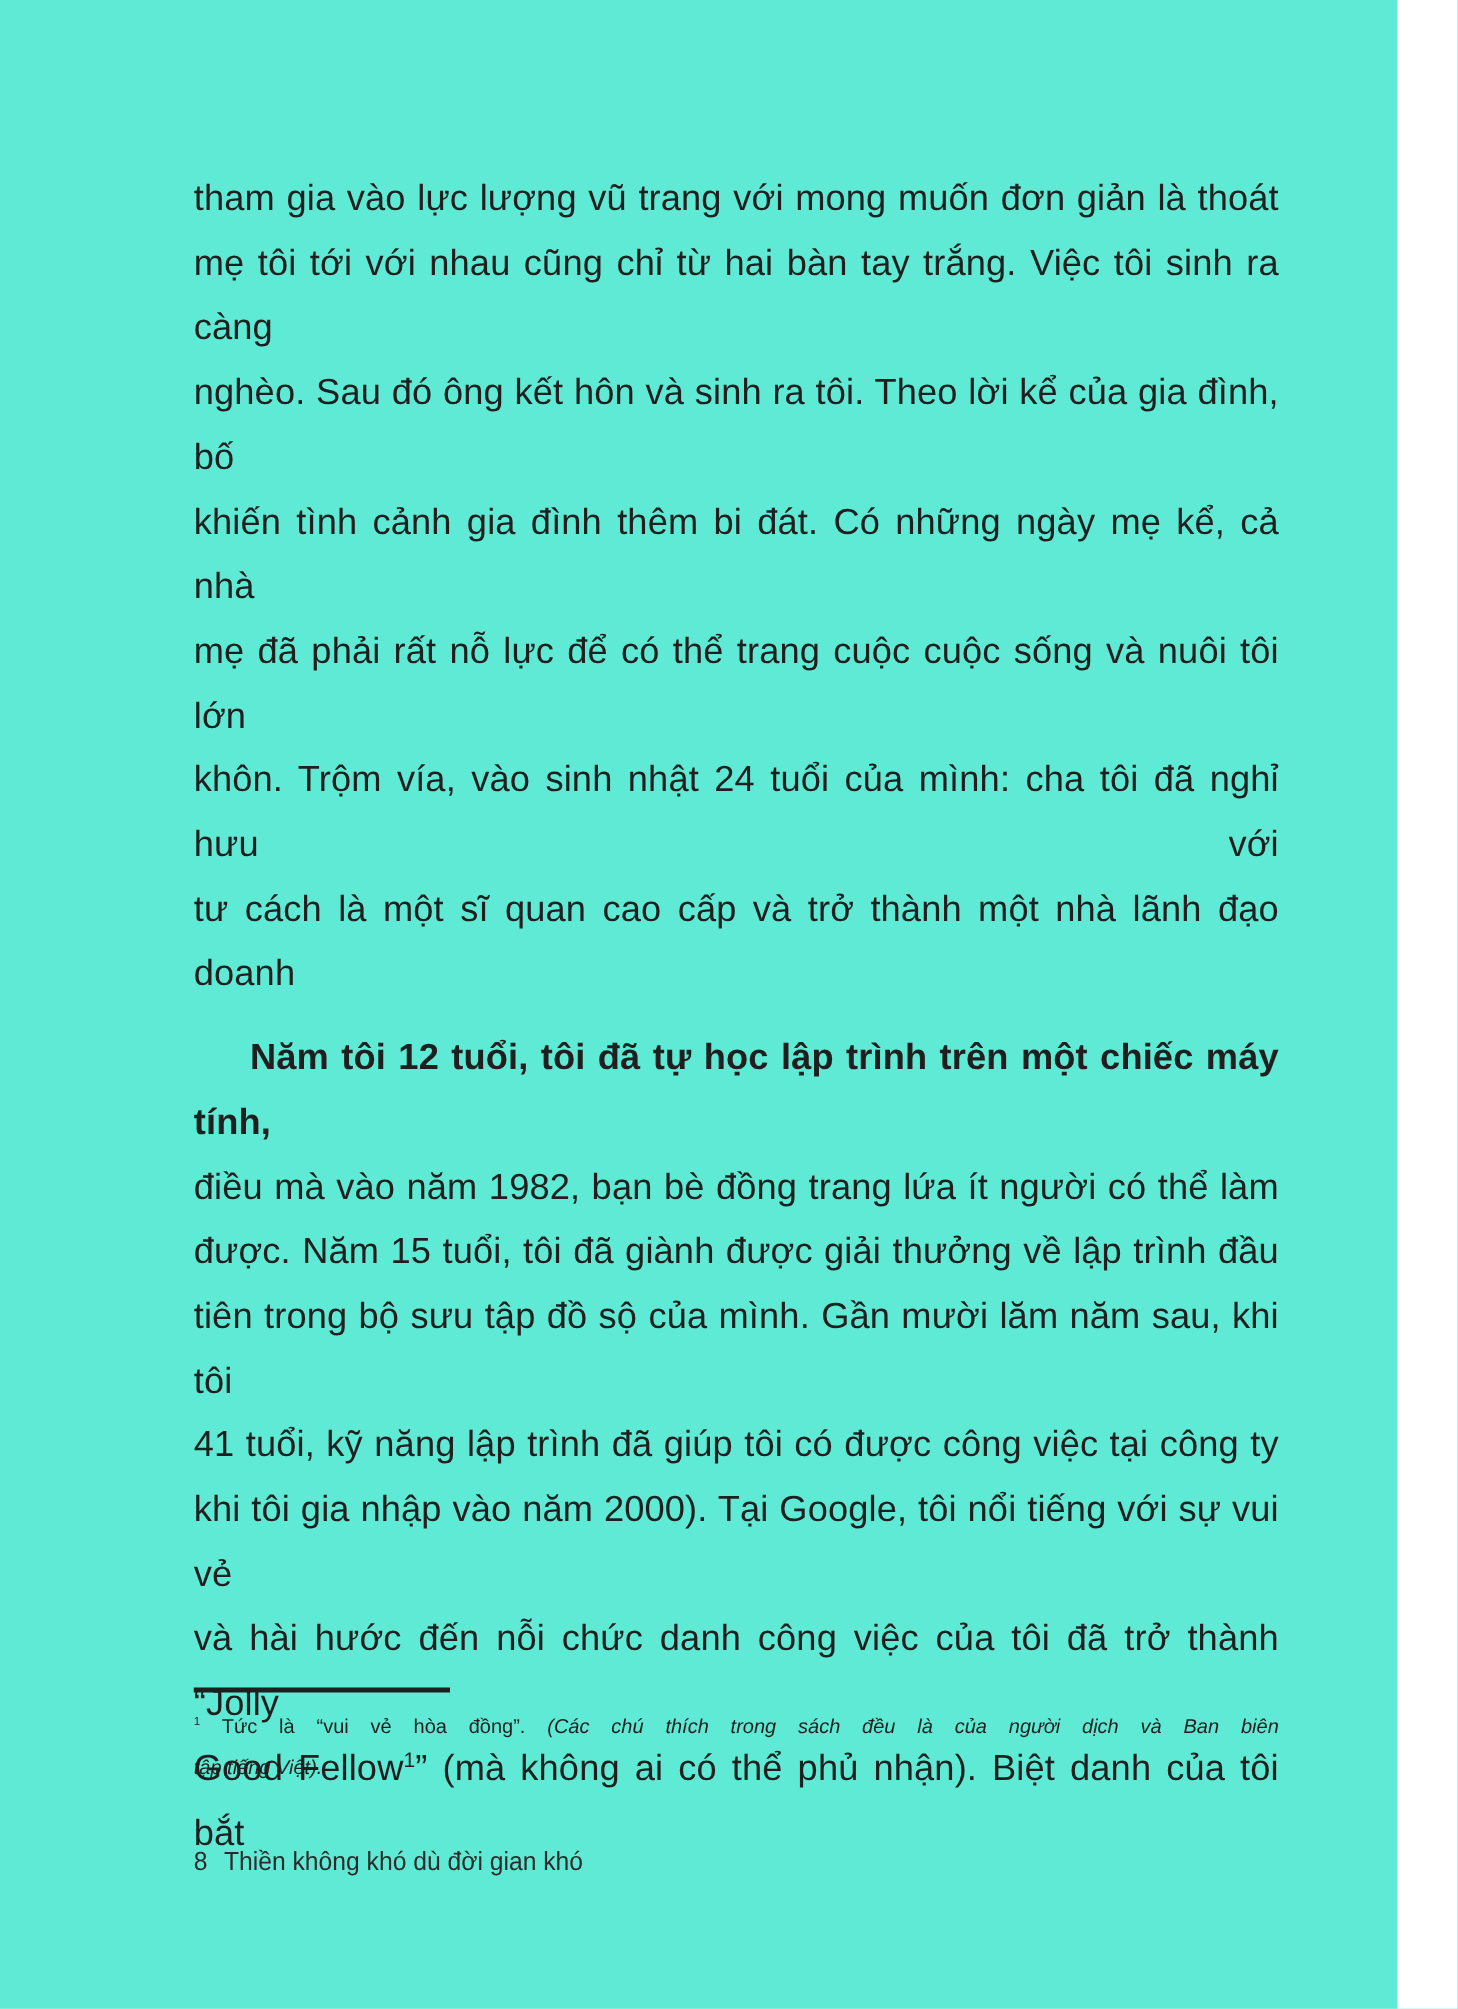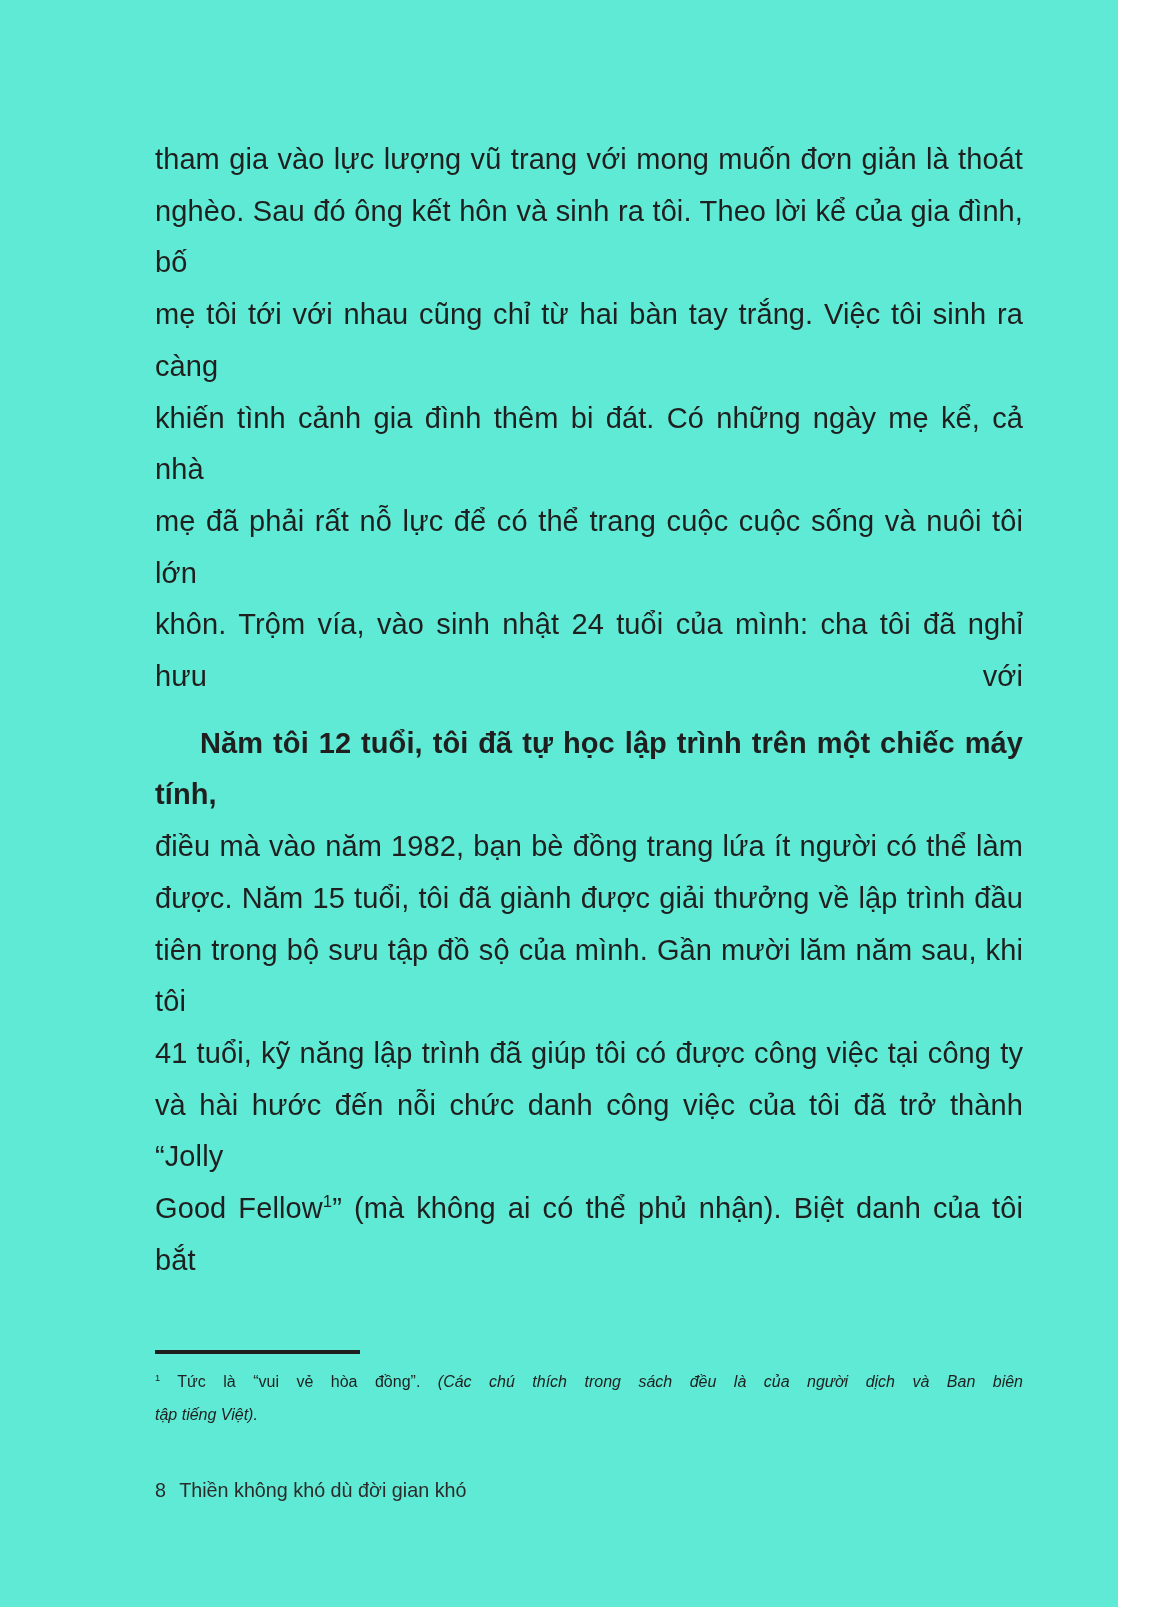--- a/index.html
+++ b/index.html
@@ -70,32 +70,34 @@
   }
 </style>
 </head>
 <body>
 
 <div class="page">
 
   <main class="body-text">
       <div class="paragraph">
         <div class="line"><span>tham gia vào lực lượng vũ trang với mong muốn đơn giản là thoát</span></div>
+        <div class="line"><span>mẹ tôi tới với nhau cũng chỉ từ hai bàn tay trắng. Việc tôi sinh ra càng</span></div>
         <div class="line"><span>nghèo. Sau đó ông kết hôn và sinh ra tôi. Theo lời kể của gia đình, bố</span></div>
-        <div class="line"><span>mẹ tôi tới với nhau cũng chỉ từ hai bàn tay trắng. Việc tôi sinh ra càng</span></div>
         <div class="line"><span>khiến tình cảnh gia đình thêm bi đát. Có những ngày mẹ kể, cả nhà</span></div>
         <div class="line"><span>mẹ đã phải rất nỗ lực để có thể trang cuộc cuộc sống và nuôi tôi lớn</span></div>
         <div class="line"><span>khôn. Trộm vía, vào sinh nhật 24 tuổi của mình: cha tôi đã nghỉ hưu với</span></div>
+        <div class="line"><span>tư cách là một sĩ quan cao cấp và trở thành một nhà lãnh đạo doanh</span></div>
       </div>
       <div class="paragraph">
         <div class="line indent"><span>Năm tôi 12 tuổi, tôi đã tự học lập trình trên một chiếc máy tính,</span></div>
         <div class="line"><span>điều mà vào năm 1982, bạn bè đồng trang lứa ít người có thể làm</span></div>
         <div class="line"><span>được. Năm 15 tuổi, tôi đã giành được giải thưởng về lập trình đầu</span></div>
         <div class="line"><span>tiên trong bộ sưu tập đồ sộ của mình. Gần mười lăm năm sau, khi tôi</span></div>
         <div class="line"><span>41 tuổi, kỹ năng lập trình đã giúp tôi có được công việc tại công ty</span></div>
+        <div class="line"><span>khi tôi gia nhập vào năm 2000). Tại Google, tôi nổi tiếng với sự vui vẻ</span></div>
         <div class="line"><span>và hài hước đến nỗi chức danh công việc của tôi đã trở thành “Jolly</span></div>
         <div class="line"><span>Good Fellow</span><span class="sup">1</span><span>” (mà không ai có thể phủ nhận). Biệt danh của tôi bắt</span></div>
       </div>
     </main>
 
   <div class="footnote">
     <div class="footnote-rule"></div>
     <div class="footnote-lines">
         <div class="line"><span class="sup">1</span><span> Tức là “vui vẻ hòa đồng”. </span><span class="italic">(Các chú thích trong sách đều là của người dịch và Ban biên</span></div>
         <div class="line last"><span class="italic">tập tiếng Việt).</span></div>

